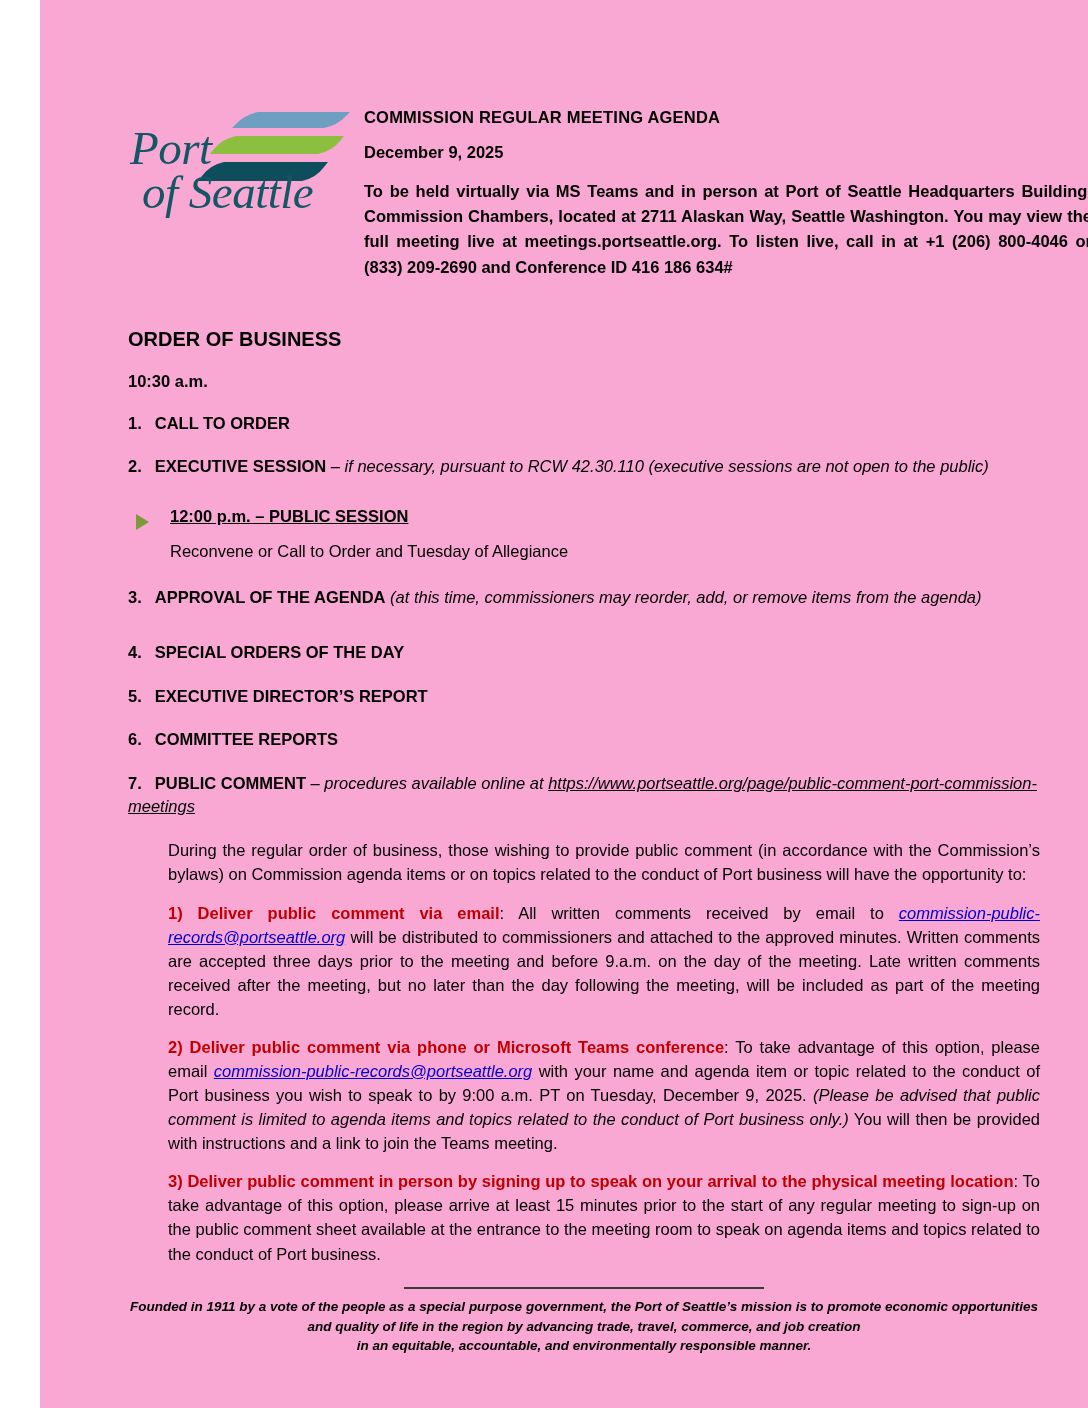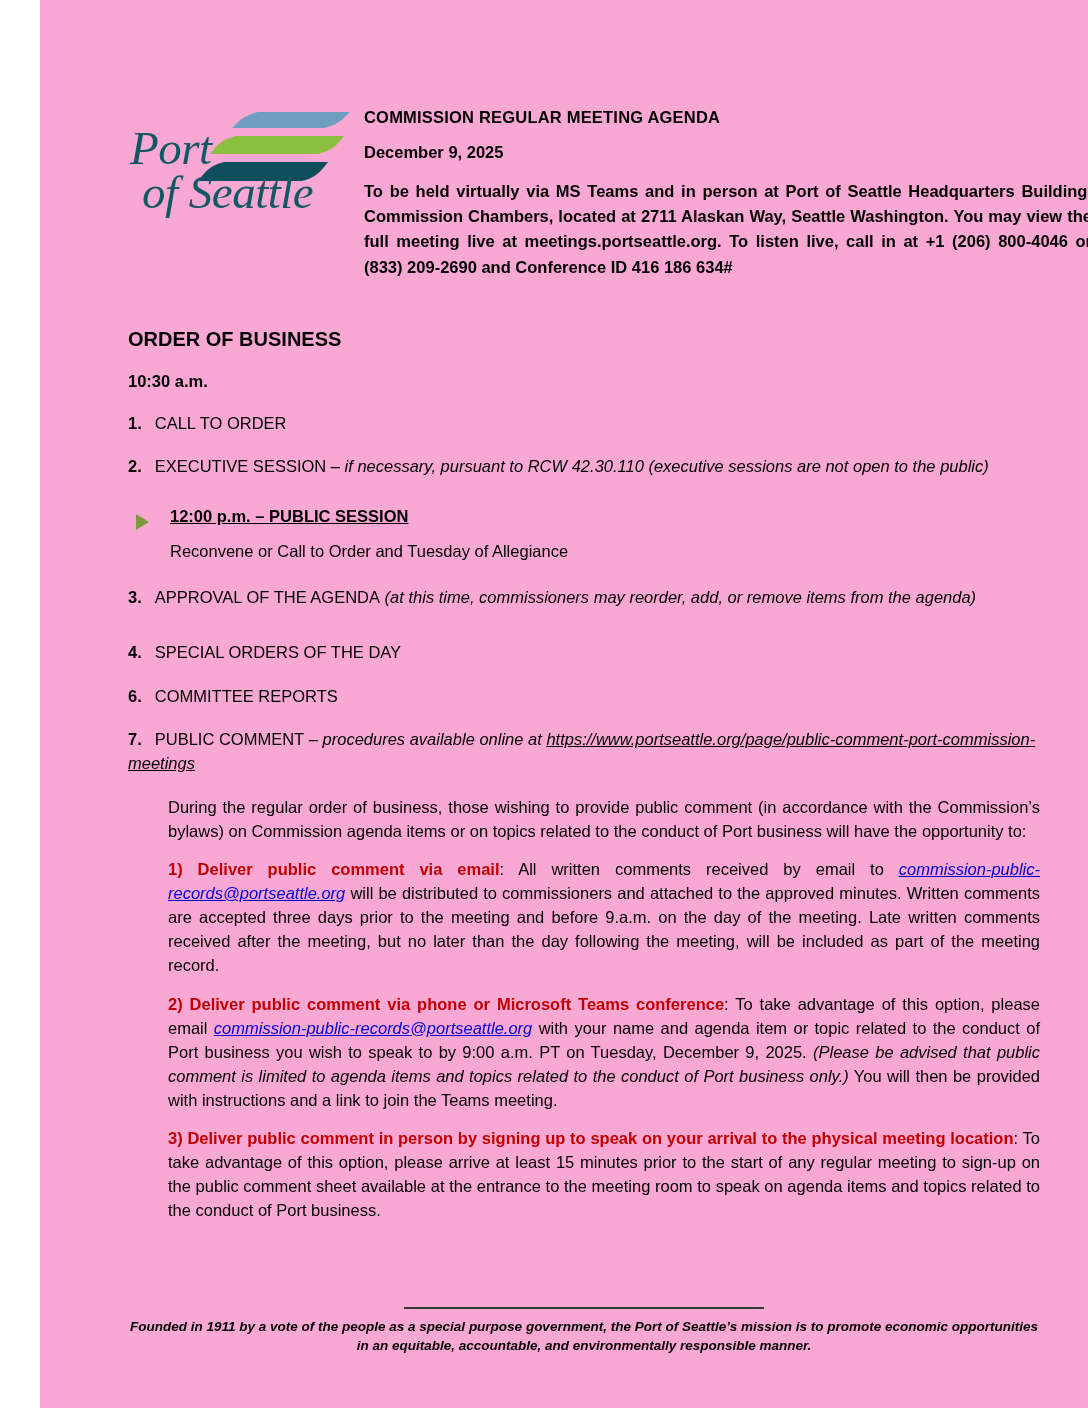--- a/index.html
+++ b/index.html
@@ -87,21 +87,21 @@
   .agenda-item {
     font-size: 16.5px;
     line-height: 1.42;
     margin-bottom: 20px;
     text-indent: 0;
   }
   .agenda-item .num {
     font-weight: bold;
   }
   .agenda-item .ttl {
-    font-weight: normal;
+    font-weight: bold;
   }
   .agenda-item .ital {
     font-style: italic;
     font-weight: normal;
   }
   .agenda-item .numgap { display: inline-block; width: 13px; }
 
   
   .public-session {
     position: relative;
@@ -235,20 +235,23 @@
     <div class="agenda-item">
       <span class="num">3.</span><span class="numgap"></span><span class="ttl">APPROVAL OF THE AGENDA</span><span class="ital"> (at this time, commissioners may reorder, add, or remove items from the agenda)</span>
     </div>
 
     <div style="height:12px"></div>
 
     <div class="agenda-item">
       <span class="num">4.</span><span class="numgap"></span><span class="ttl">SPECIAL ORDERS OF THE DAY</span>
     </div>
 
+    <div class="agenda-item">
+      <span class="num">5.</span><span class="numgap"></span><span class="ttl">EXECUTIVE DIRECTOR’S REPORT</span>
+    </div>
 
     <div class="agenda-item">
       <span class="num">6.</span><span class="numgap"></span><span class="ttl">COMMITTEE REPORTS</span>
     </div>
 
     <div class="agenda-item">
       <span class="num">7.</span><span class="numgap"></span><span class="ttl">PUBLIC COMMENT</span><span class="ital"> – procedures available online at </span><a href="#" class="link-black">https://www.portseattle.org/page/public-comment-port-commission-meetings</a>
     </div>
 
     <div class="para pc-intro">During the regular order of business, those wishing to provide public comment (in accordance with the Commission’s bylaws) on Commission agenda items or on topics related to the conduct of Port business will have the opportunity to:</div>
@@ -264,17 +267,18 @@
     <div class="para">
       <span class="lead-red">3) Deliver public comment in person by signing up to speak on your arrival to the physical meeting location</span><span>:  To take advantage of this option, please arrive at least 15 minutes prior to the start of any regular meeting to sign-up on the public comment sheet available at the entrance to the meeting room to speak on agenda items and topics related to the conduct of Port business.</span>
     </div>
 
   </div>
 
   <div class="footer">
     <div class="footer-rule"></div>
     <div class="footer-text">
       <div>Founded in 1911 by a vote of the people as a special purpose government, the Port of Seattle’s mission is to promote economic opportunities</div>
+      <div>and quality of life in the region by advancing trade, travel, commerce, and job creation</div>
       <div>in an equitable, accountable, and environmentally responsible manner.</div>
     </div>
   </div>
 
 </div>
 
 </body></html>

